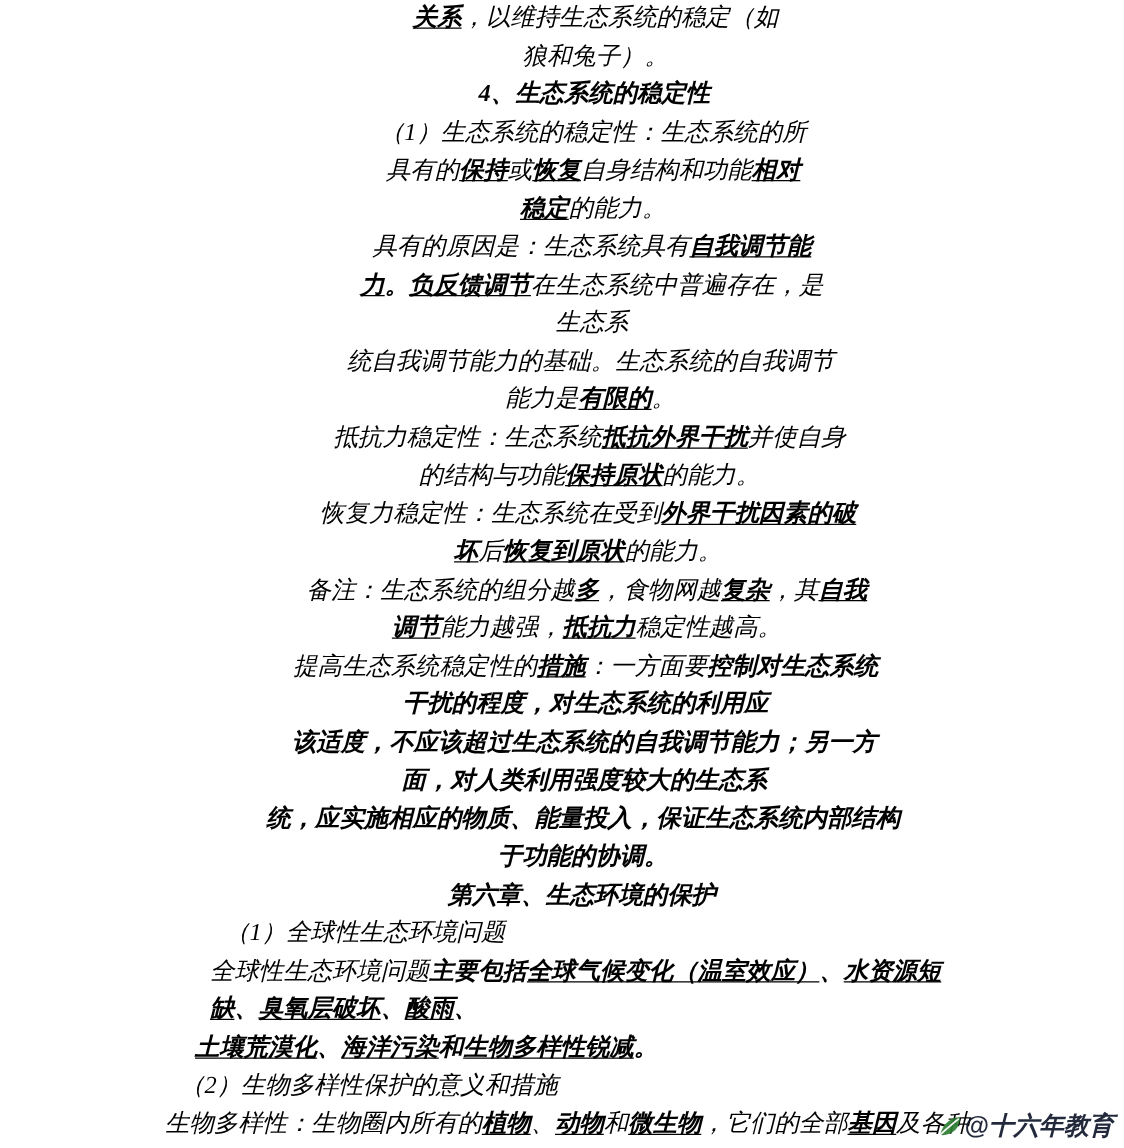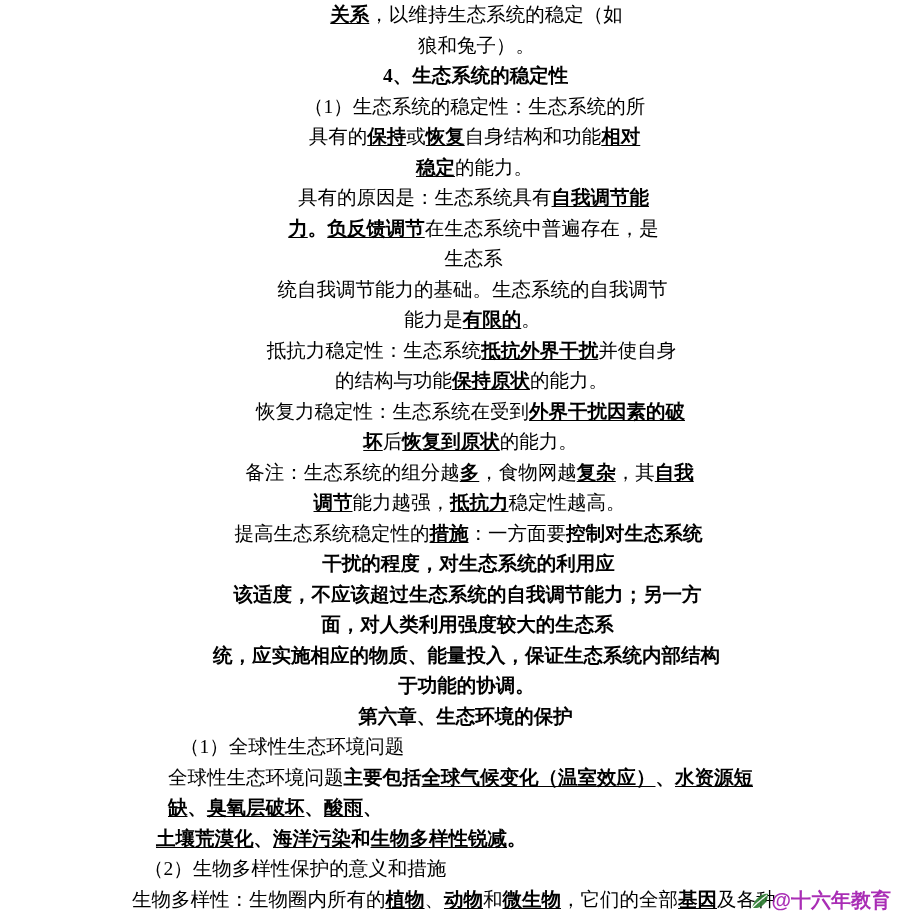--- a/index.html
+++ b/index.html
@@ -13,20 +13,21 @@
     font-family: "Liberation Serif", "DejaVu Serif", serif;
     color: #000000;
     overflow: hidden;
   }
   #doc {
     width: 899px;
     height: 918px;
     position: relative;
     padding: 0;
     box-sizing: border-box;
+    font-style: italic;
   }
   .line {
     font-size: 19.5px;
     line-height: 30.5px;
     white-space: pre-wrap;
     word-break: break-all;
     padding: 0 10px 0 12px;
     box-sizing: border-box;
   }
   .center {
@@ -39,21 +40,21 @@
     font-weight: bold;
     text-decoration: underline;
     text-underline-offset: 2px;
   }
   .watermark {
     position: absolute;
     right: 8px;
     bottom: 4px;
     font-size: 20px;
     font-weight: bold;
-    color: #a21caf;
+    color: #0f172a;
     font-family: "Liberation Sans", sans-serif;
     display: flex;
     align-items: center;
     gap: 0;
     opacity: 0.92;
   }
   .wm-logo {
     display: inline-block;
     width: 22px;
     height: 22px;

